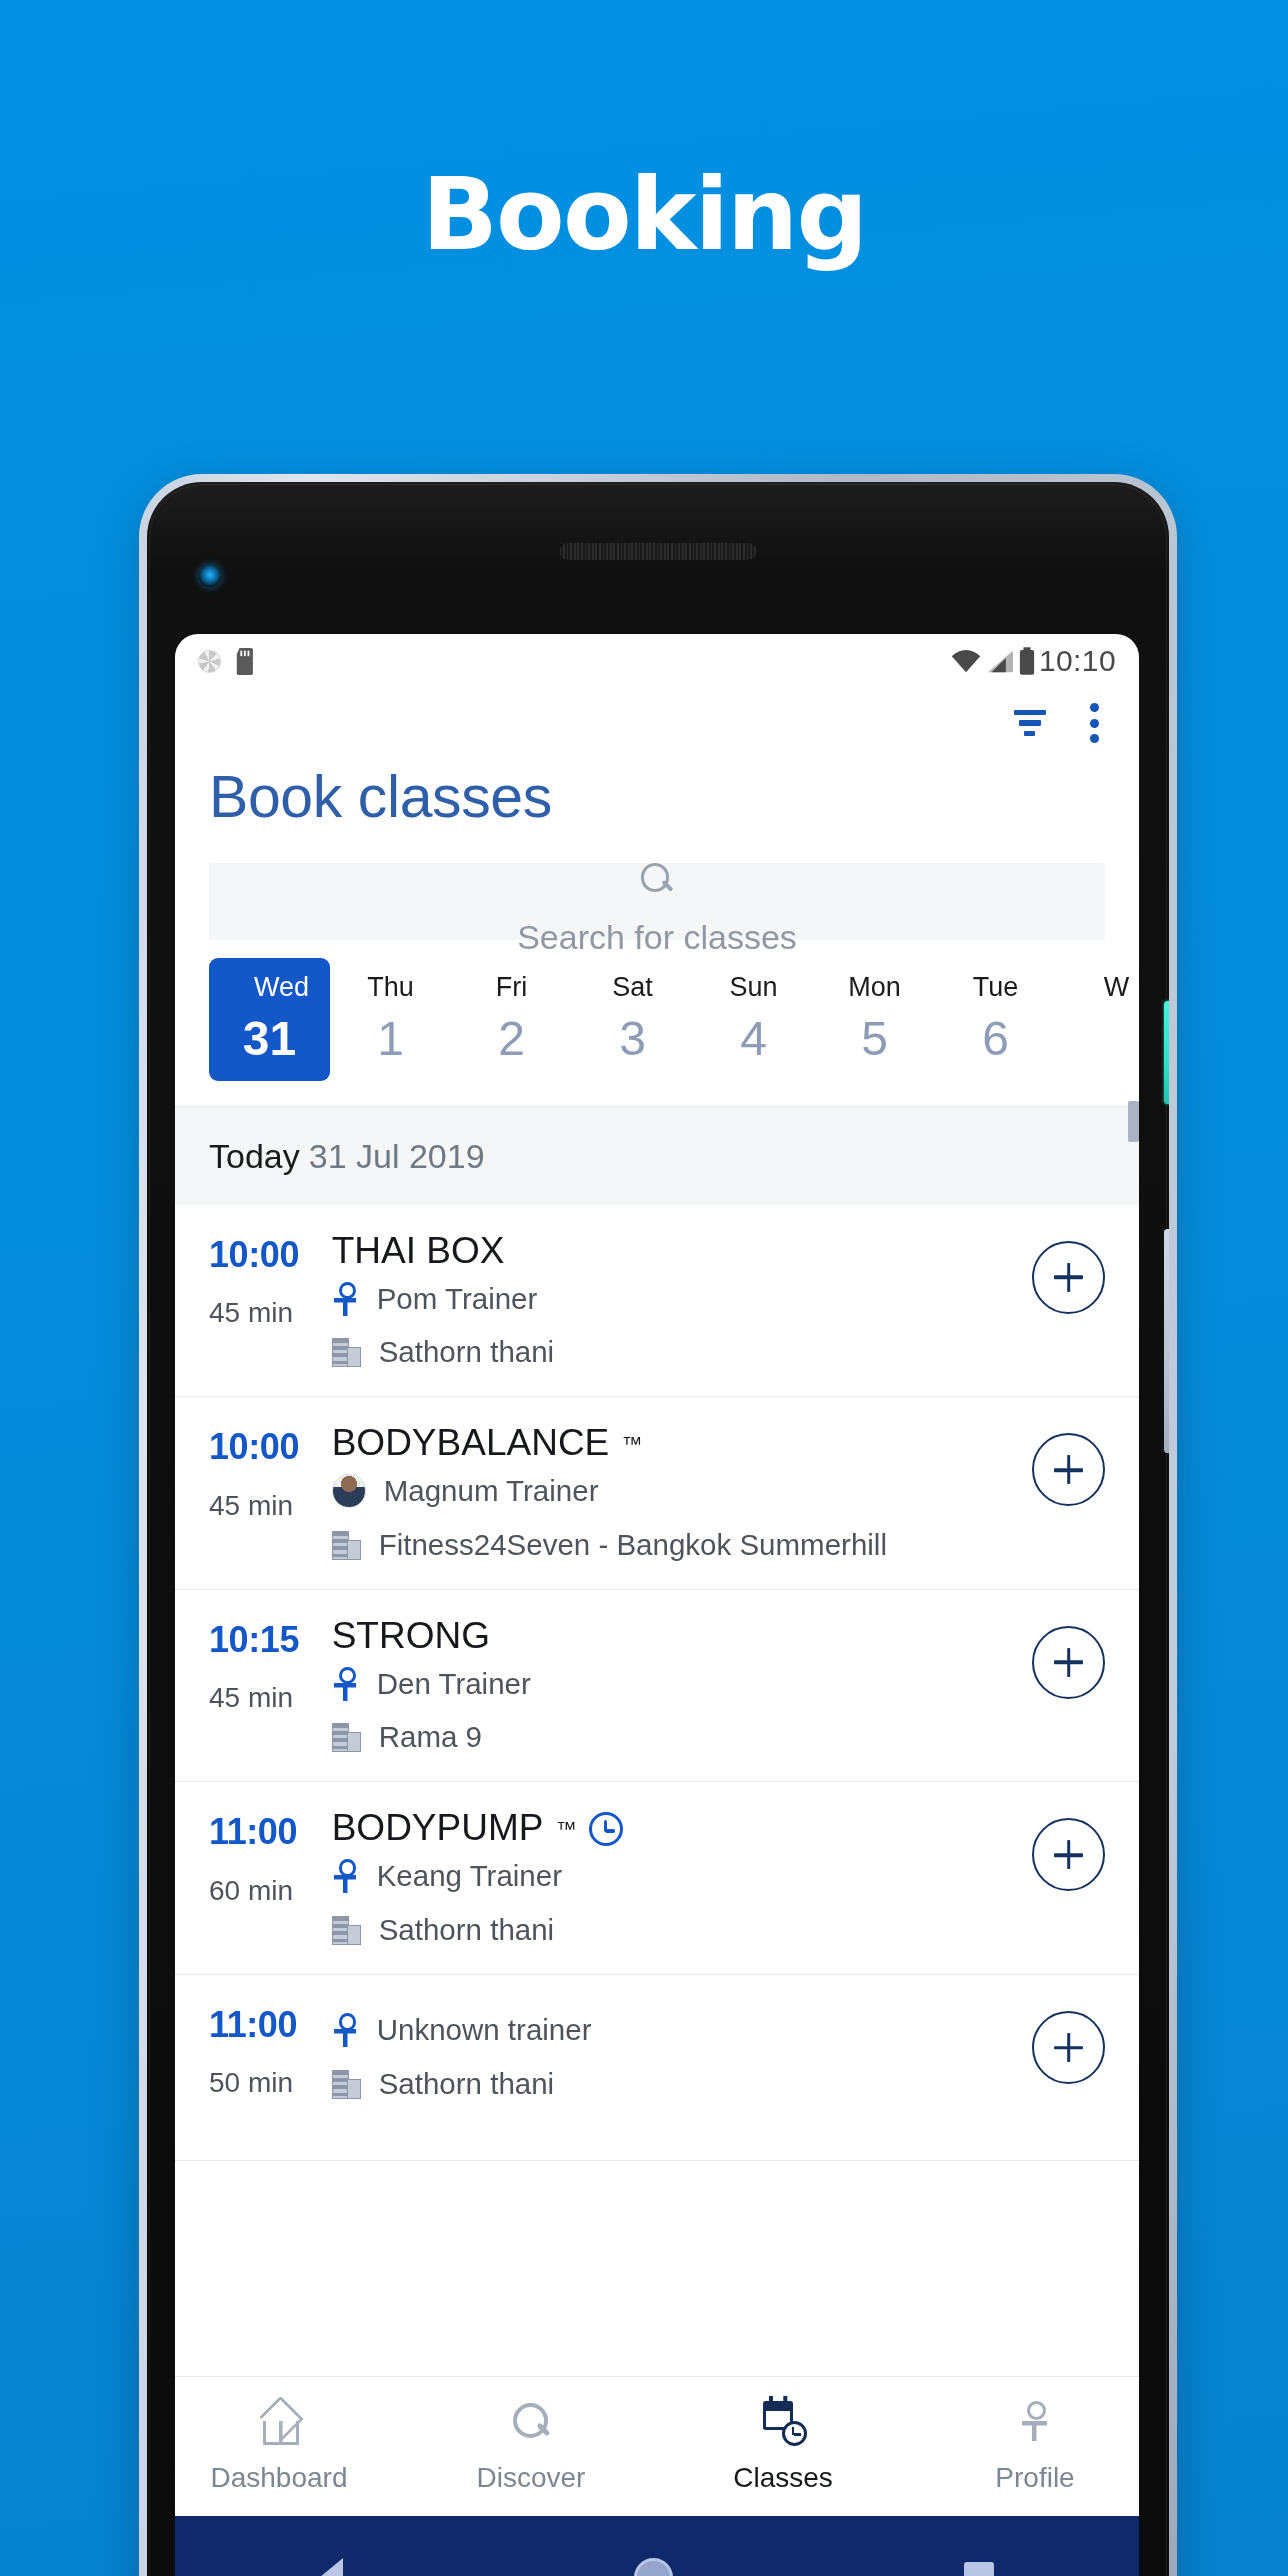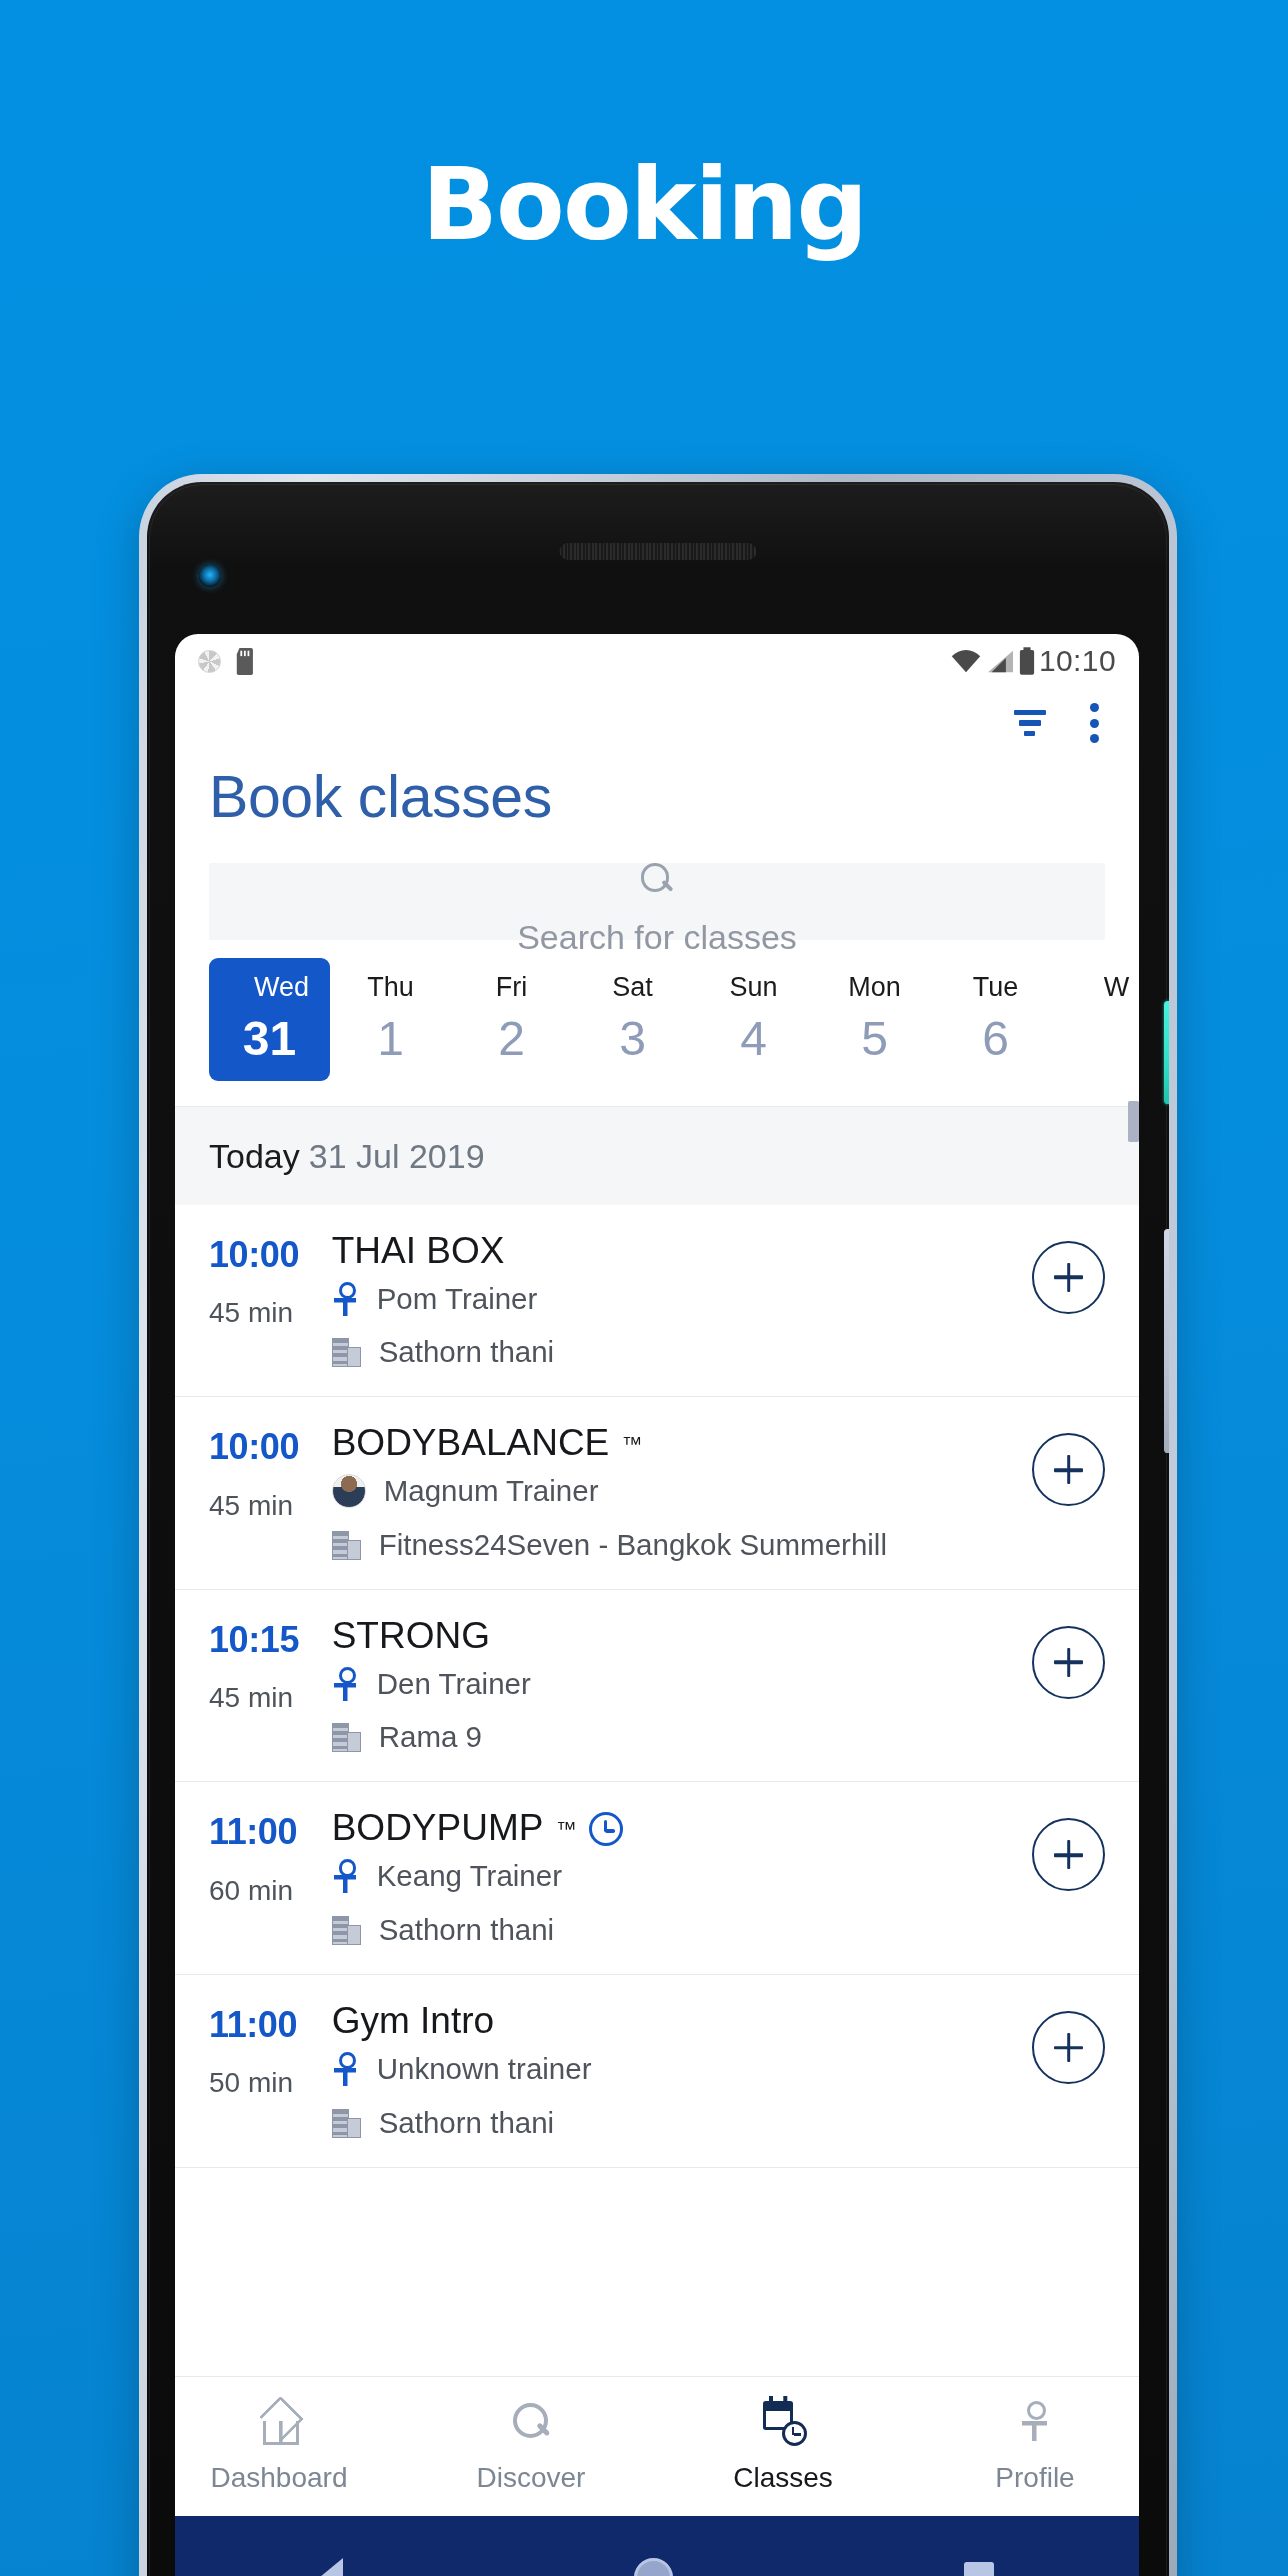--- a/index.html
+++ b/index.html
@@ -9,21 +9,21 @@
     font-family: "Liberation Sans", sans-serif;
   }
   body {
     background: linear-gradient(175deg, #0390e2 0%, #058ddd 45%, #0682cf 100%);
     position: relative;
   }
 
   
   .hero-title {
     position: absolute;
-    top: 155px; left: 0; width: 100%;
+    top: 165px; left: 0; width: 100%;
     text-align: center;
     color: #ffffff;
     font-size: 100px;
     font-weight: 700;
     letter-spacing: -1.8px;
     line-height: 1;
     font-family: "DejaVu Sans", sans-serif;
   }
 
   
@@ -592,24 +592,20 @@
           </div>
           <div class="add-btn"></div>
         </div>
 
         <div class="class-row">
           <div class="col-time">
             <div class="c-time">11:00</div>
             <div class="c-dur">50 min</div>
           </div>
           <div class="col-info">
-            <div class="c-name">
-              <span>Gym Intro</span>
-              <span class="tm"></span>
-            </div>
             <div class="meta">
               <span class="ico-person"></span>
               <span>Unknown trainer</span>
             </div>
             <div class="meta loc">
               <span class="ico-build"></span>
               <span>Sathorn thani</span>
             </div>
           </div>
           <div class="add-btn"></div>

